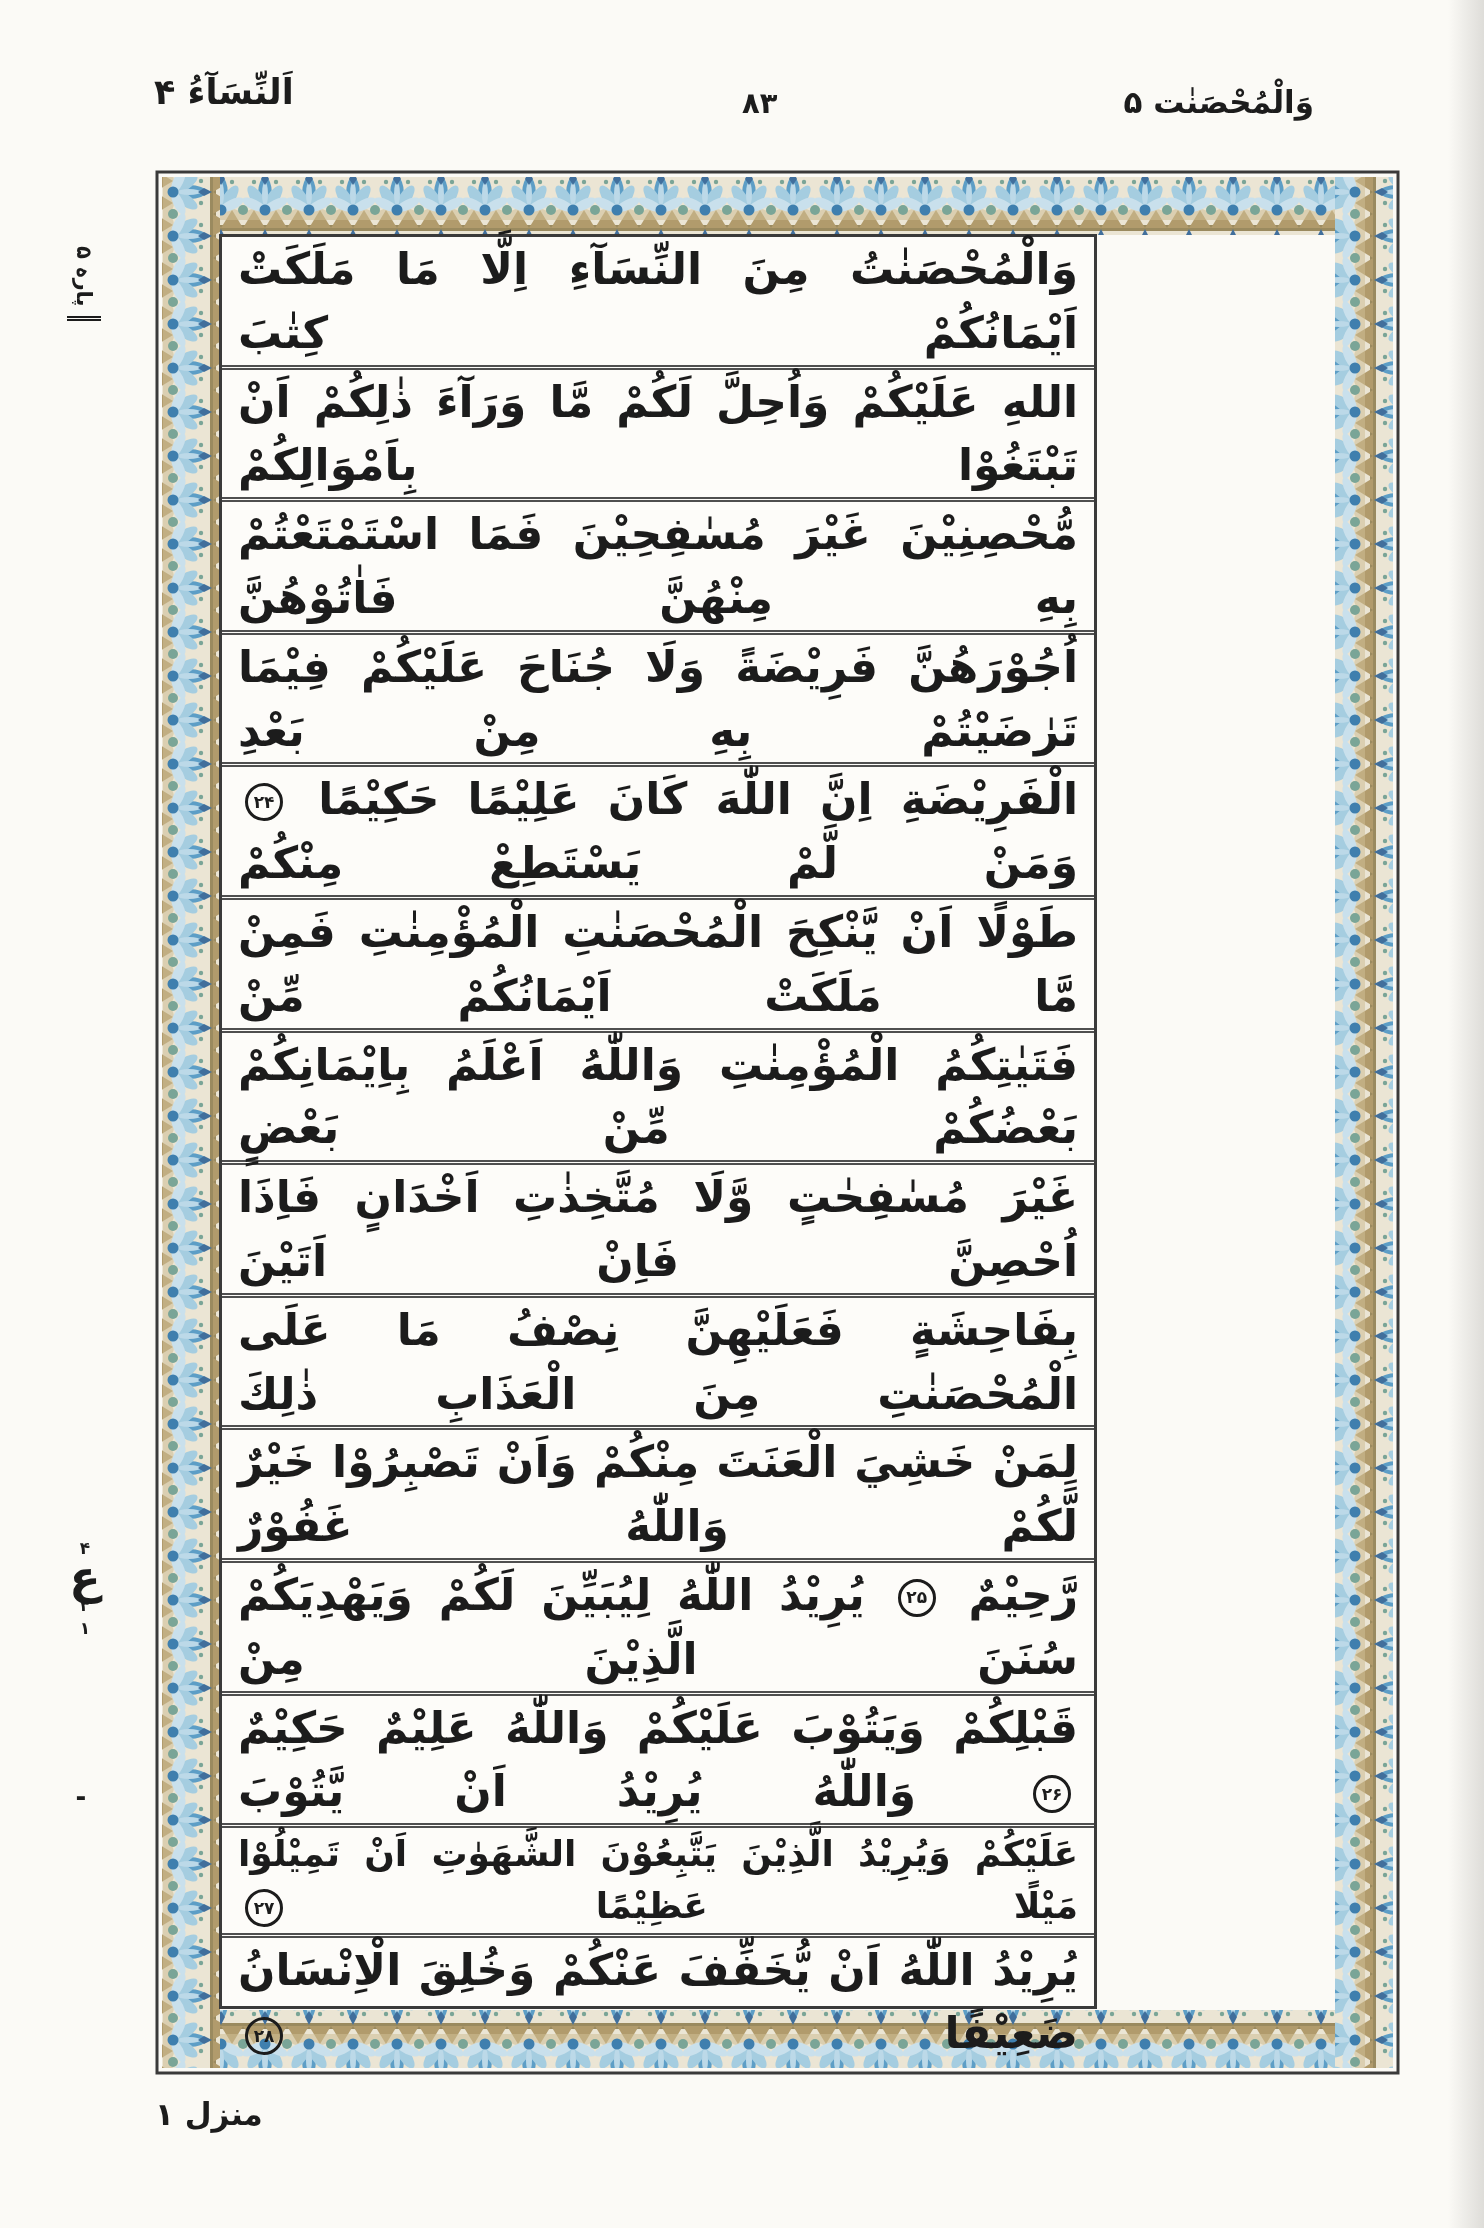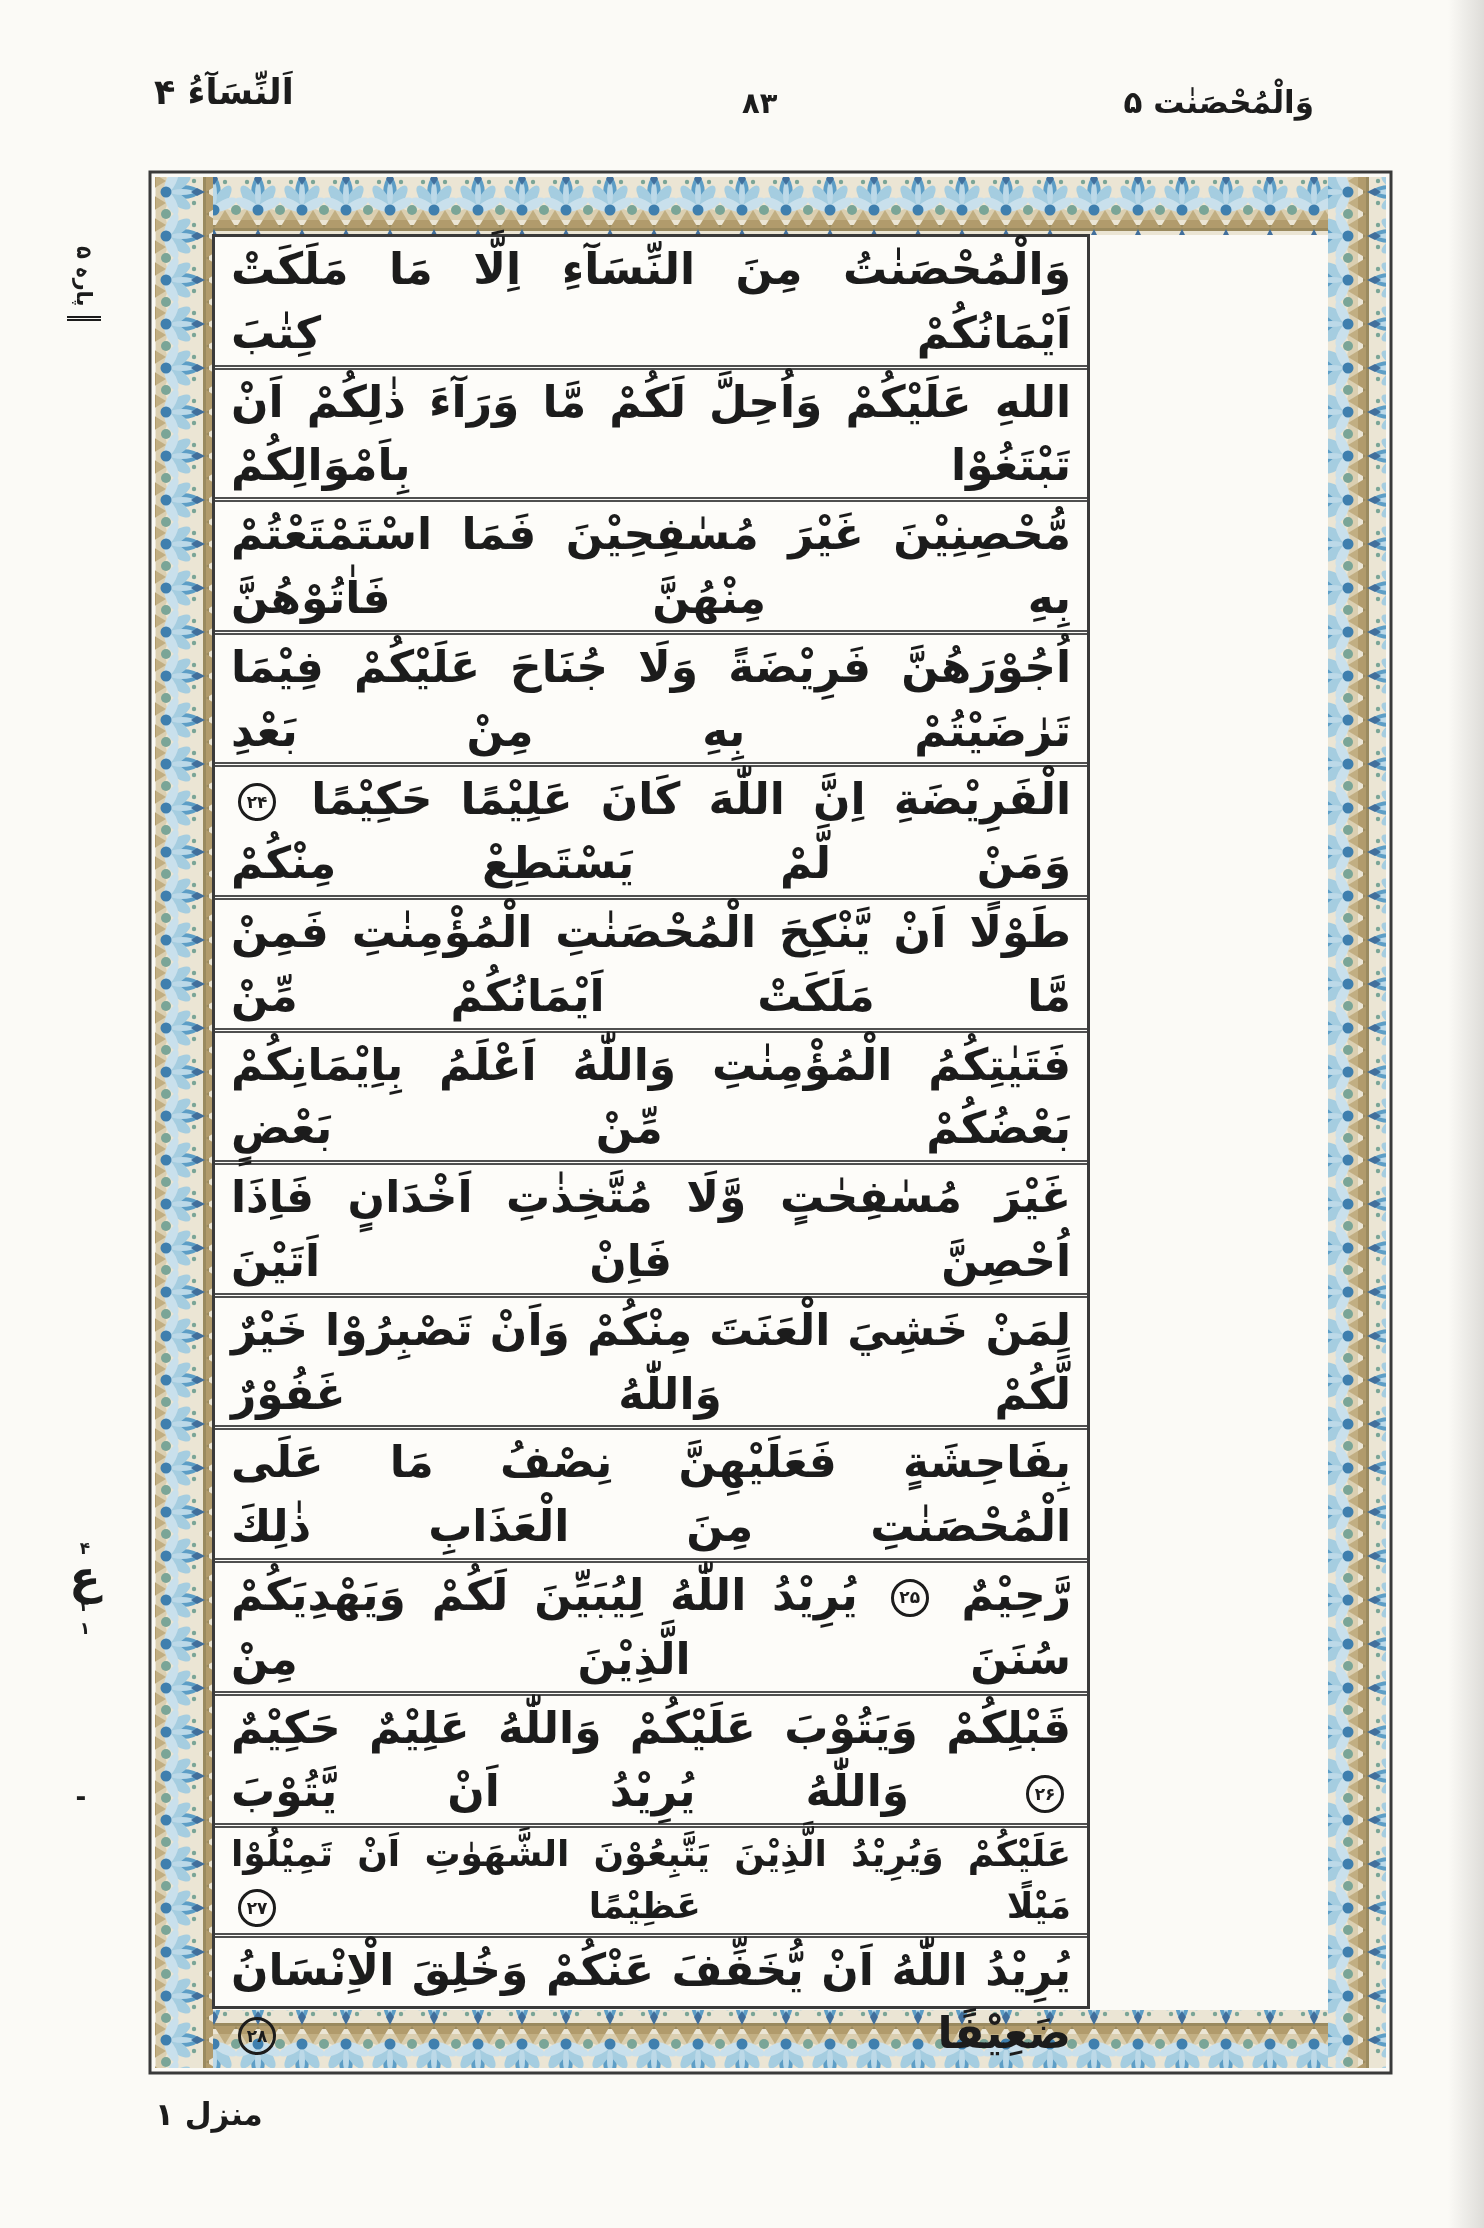--- a/index.html
+++ b/index.html
@@ -24,21 +24,21 @@
     position:absolute;top:0;right:0;width:36px;height:100%;
     background:linear-gradient(to right, rgba(0,0,0,0), rgba(90,88,84,0.18));
     pointer-events:none;
   }
   
   .hdr{position:absolute;font-weight:700;white-space:nowrap;}
   .hdr-right{top:84px;right:170px;font-size:31px;text-align:right;}
   .hdr-center{top:86px;left:718px;font-size:29px;letter-spacing:4px;margin-left:24px;}
   .hdr-left{top:72px;left:146px;font-size:35px;margin-left:8px;}
   
-  .frame{position:absolute;left:148px;top:170px;width:1006px;height:1905px;}
+  .frame{position:absolute;left:155px;top:170px;width:1006px;height:1905px;}
   .frame svg.orn{position:absolute;left:0;top:0;}
   .textbox{
     position:absolute;left:64px;right:64px;top:64px;bottom:66px;
     background:#fdfcf9;border:3px solid var(--frame-line);
     display:flex;flex-direction:column;
   }
   
   .qline{flex:1;display:flex;align-items:center;padding:0 16px;}
   .qline:not(:last-child){border-bottom:5px double var(--sep);}
   .qtext{
@@ -154,24 +154,24 @@
       <div class="qline">
         <div class="qtext"><span>طَوْلًا اَنْ يَّنْكِحَ الْمُحْصَنٰتِ الْمُؤْمِنٰتِ فَمِنْ مَّا مَلَكَتْ اَيْمَانُكُمْ مِّنْ</span></div>
       </div>
       <div class="qline">
         <div class="qtext"><span>فَتَيٰتِكُمُ الْمُؤْمِنٰتِ وَاللّٰهُ اَعْلَمُ بِاِيْمَانِكُمْ بَعْضُكُمْ مِّنْ بَعْضٍ</span></div>
       </div>
       <div class="qline">
         <div class="qtext"><span>غَيْرَ مُسٰفِحٰتٍ وَّلَا مُتَّخِذٰتِ اَخْدَانٍ فَاِذَا اُحْصِنَّ فَاِنْ اَتَيْنَ</span></div>
       </div>
       <div class="qline">
-        <div class="qtext"><span>لِمَنْ خَشِيَ الْعَنَتَ مِنْكُمْ وَاَنْ تَصْبِرُوْا خَيْرٌ لَّكُمْ وَاللّٰهُ غَفُوْرٌ</span></div>
+        <div class="qtext"><span>بِفَاحِشَةٍ فَعَلَيْهِنَّ نِصْفُ مَا عَلَى الْمُحْصَنٰتِ مِنَ الْعَذَابِ ذٰلِكَ</span></div>
       </div>
       <div class="qline">
-        <div class="qtext"><span>بِفَاحِشَةٍ فَعَلَيْهِنَّ نِصْفُ مَا عَلَى الْمُحْصَنٰتِ مِنَ الْعَذَابِ ذٰلِكَ</span></div>
+        <div class="qtext"><span>لِمَنْ خَشِيَ الْعَنَتَ مِنْكُمْ وَاَنْ تَصْبِرُوْا خَيْرٌ لَّكُمْ وَاللّٰهُ غَفُوْرٌ</span></div>
       </div>
       <div class="qline">
         <div class="qtext"><span>رَّحِيْمٌ</span> <span class="ayah">۲۵</span> <span>يُرِيْدُ اللّٰهُ لِيُبَيِّنَ لَكُمْ وَيَهْدِيَكُمْ سُنَنَ الَّذِيْنَ مِنْ</span></div>
       </div>
       <div class="qline">
         <div class="qtext"><span>قَبْلِكُمْ وَيَتُوْبَ عَلَيْكُمْ وَاللّٰهُ عَلِيْمٌ حَكِيْمٌ</span> <span class="ayah">۲۶</span> <span>وَاللّٰهُ يُرِيْدُ اَنْ يَّتُوْبَ</span></div>
       </div>
       <div class="qline small">
         <div class="qtext"><span>عَلَيْكُمْ وَيُرِيْدُ الَّذِيْنَ يَتَّبِعُوْنَ الشَّهَوٰتِ اَنْ تَمِيْلُوْا مَيْلًا عَظِيْمًا</span> <span class="ayah">۲۷</span></div>
       </div>

